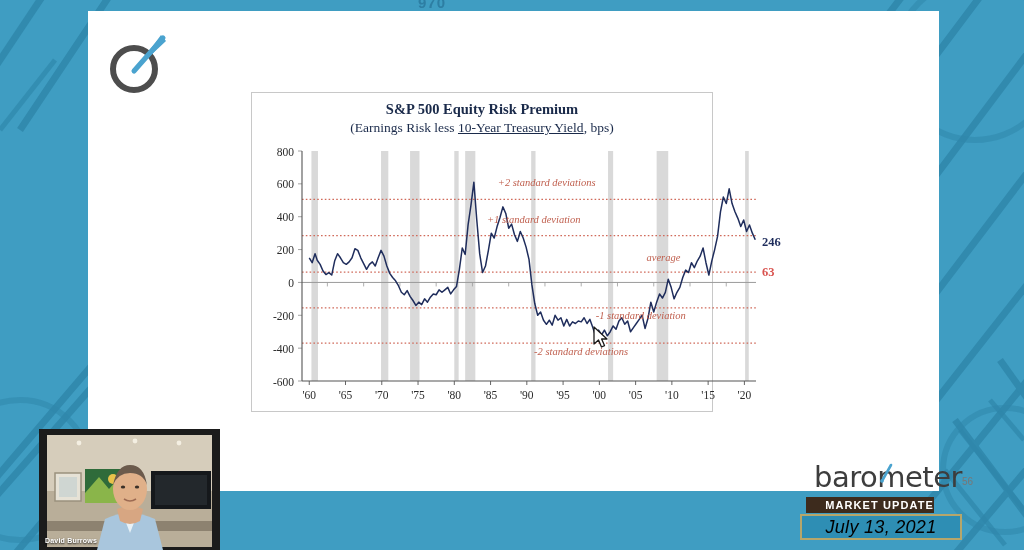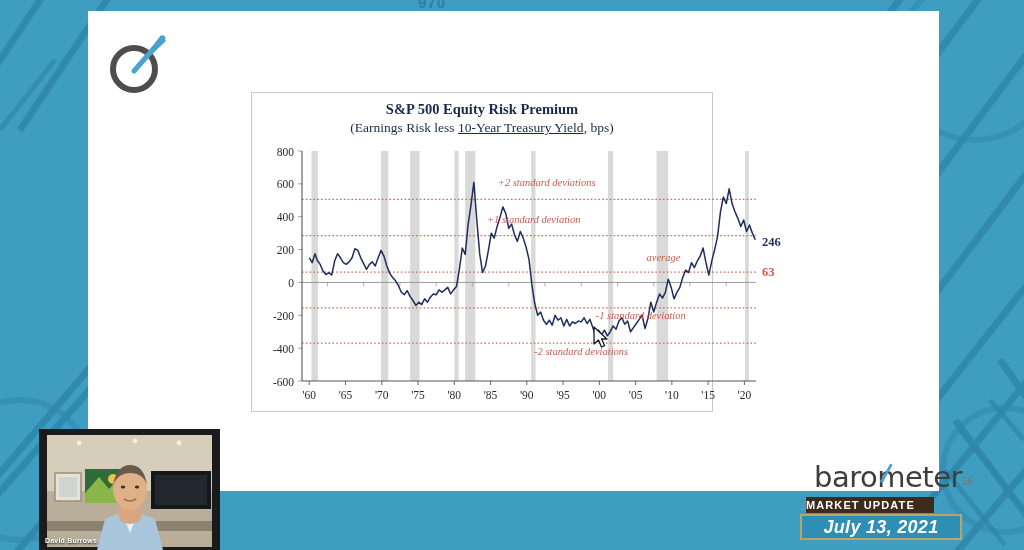--- a/index.html
+++ b/index.html
@@ -73,28 +73,28 @@
     font-family:"DejaVu Sans", sans-serif;
     font-size:29px;color:#3d3d3d;letter-spacing:-.5px;line-height:1;
     position:relative;
   }
   #page-num{font-size:10px;color:#777;padding-bottom:5px;}
 
   
   #banner{position:absolute;left:800px;top:497px;width:162px;height:46px;}
   #banner-top{
     background:#3d2b1d;color:#ffffff;font-size:11px;font-weight:bold;
-    letter-spacing:1.1px;text-align:left;padding:2px 0 2px;
+    letter-spacing:1.1px;text-align:right;padding:2px 0 2px;
     width:128px;margin-left:6px;box-sizing:border-box;
   }
   #banner-date{
     margin-top:1px;width:162px;height:26px;
     border:2px solid #b6a66b;box-sizing:border-box;
     background:#2e8eb4;
-    color:#ffffff;font-style:italic;font-weight:bold;font-size:18px;
+    color:#000000;font-style:italic;font-weight:normal;font-size:18px;
     display:flex;align-items:center;justify-content:center;
     letter-spacing:.3px;
   }
 
   
   #cursor{position:absolute;left:593px;top:326px;}
 </style>
 </head>
 <body>
 

